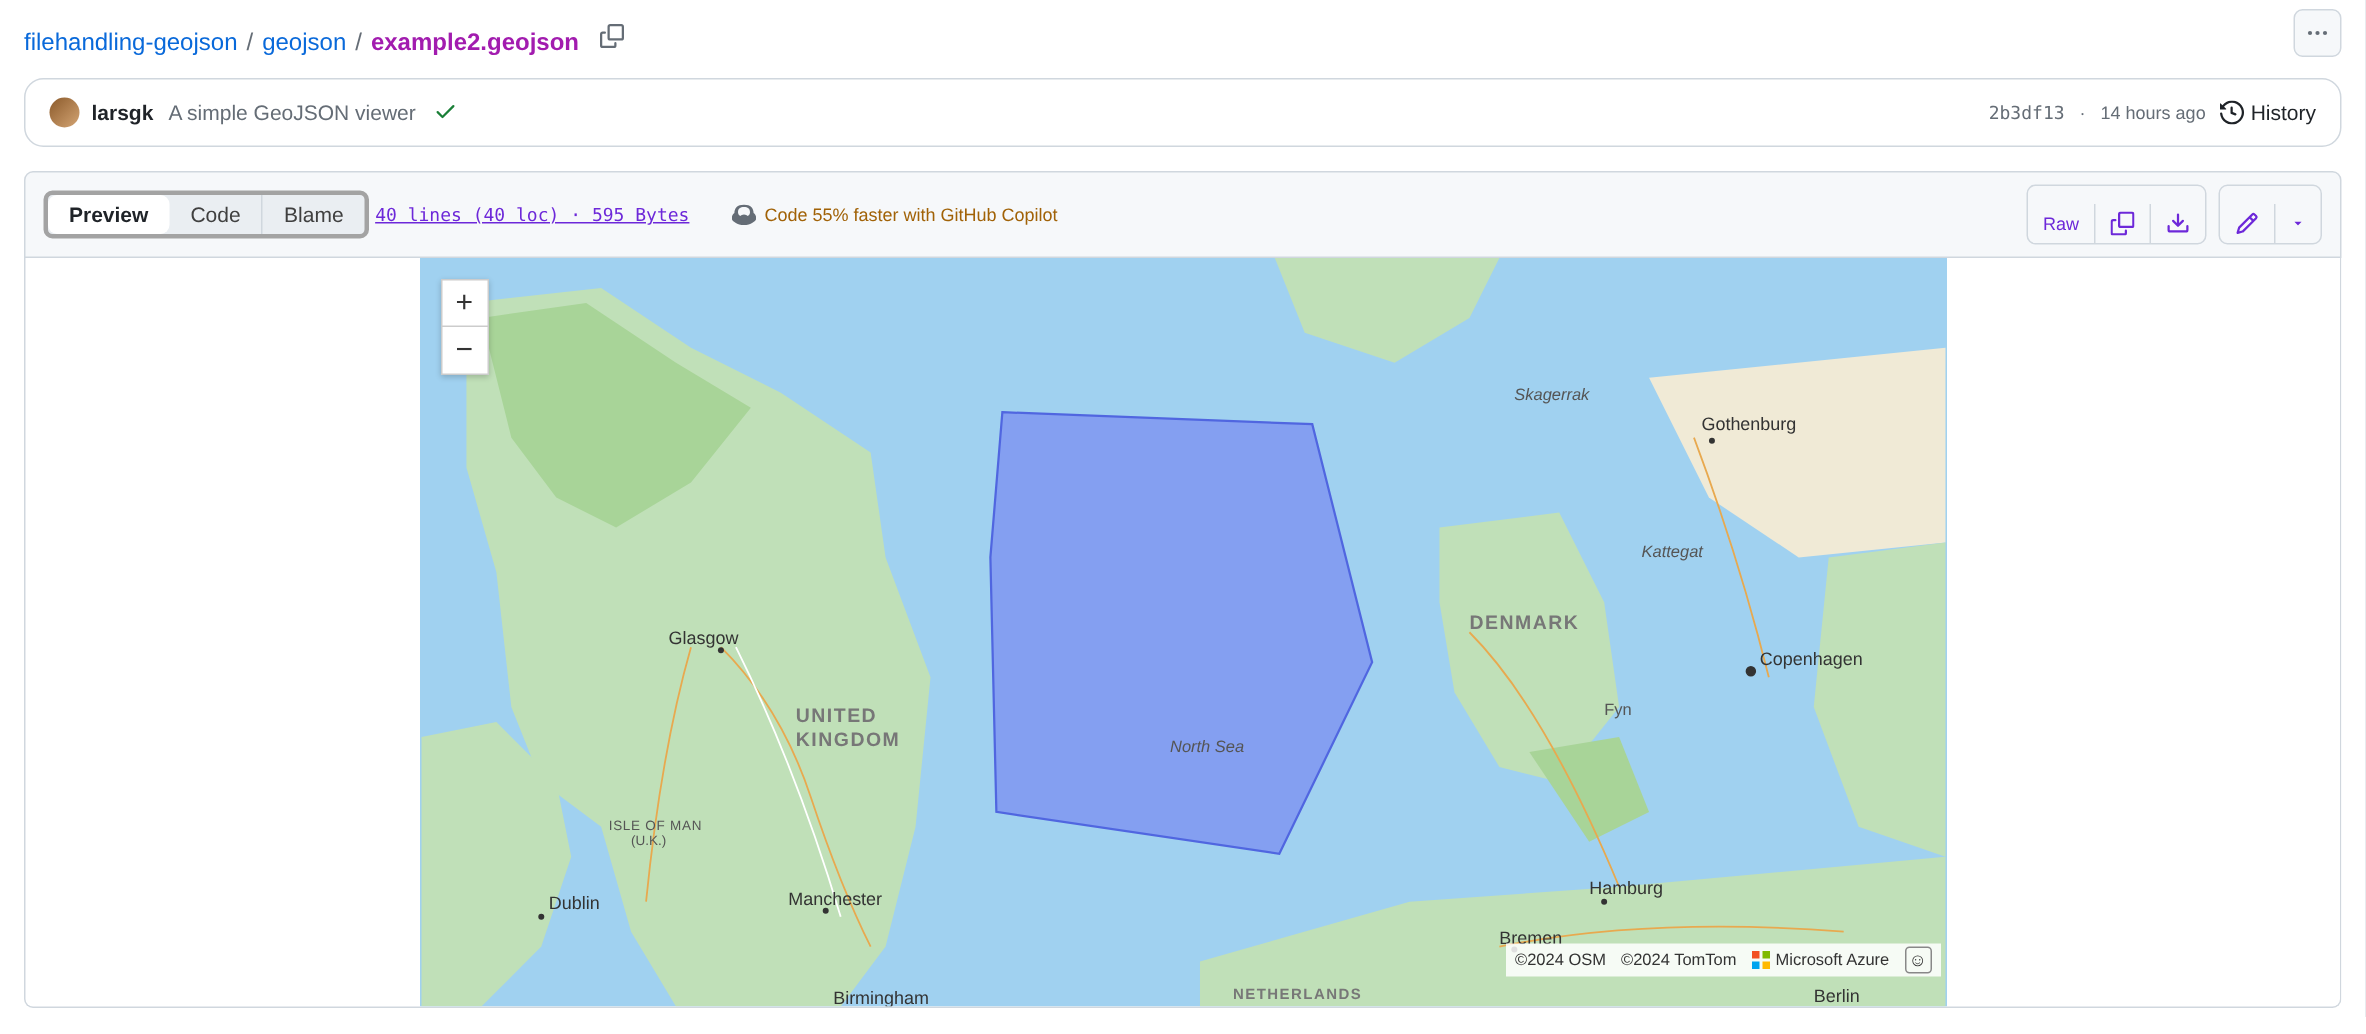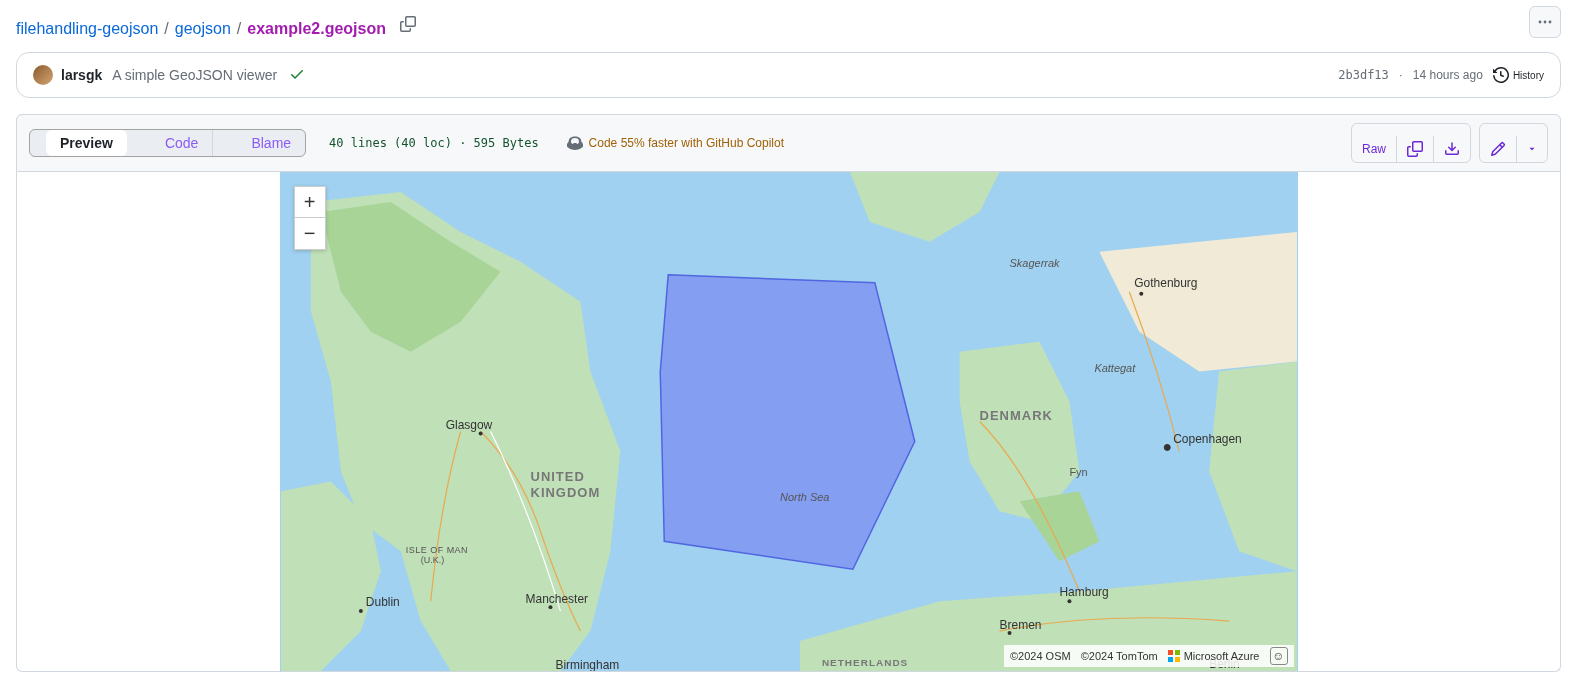--- a/index.html
+++ b/index.html
@@ -47,51 +47,49 @@
 .avatar {
   width: 20px; height: 20px; border-radius: 50%;
   background: linear-gradient(135deg,#8b5a2b,#d4a574);
   margin-right: 8px;
 }
 .author { font-weight: 600; margin-right: 10px; }
 .commit-msg { color: #656d76; }
 .check-icon { color: #1a7f37; margin-left: 12px; }
 .commit-right { margin-left: auto; display: flex; align-items: center; gap: 10px; color: #656d76; font-size: 12px; }
 .commit-right .mono { font-family: ui-monospace, monospace; }
-.history-link { color: #1f2328; display: flex; align-items: center; gap: 4px; font-weight: 500; cursor: pointer; font-size: 10px;}
+.history-link { color: #1f2328; display: flex; align-items: center; gap: 4px; font-weight: 500; cursor: pointer; font-size: 14px;}
 .toolbar {
   border: 1px solid #d0d7de;
   border-top-left-radius: 6px;
   border-top-right-radius: 6px;
   margin-top: 16px;
   background: #f6f8fa;
   padding: 8px 12px;
   display: flex;
   align-items: center;
 }
 .seg-group {
   display: inline-flex;
-  border: 1px solid #a3a3a3;
+  border: 3px solid #a3a3a3;
   border-radius: 6px;
   overflow: hidden;
   background: #eaeef2;
-  padding-left: 16px;
 }
 .seg-btn {
   padding: 5px 14px;
   font-size: 14px;
   cursor: pointer;
-  color: #8b5cf6;
+  color: #404040;
   background: transparent;
   border: none;
-  margin-left: 24px;
 }
 .seg-btn.active { background: #ffffff; font-weight: 600; color: #1f2328; border-radius: 6px; margin: 0;}
 .seg-sep { width: 1px; background: #d0d7de; }
-.file-meta { margin-left: 23px; color: #14532d; font-size: 12px; font-family: ui-monospace, monospace; }
+.file-meta { margin-left: 4px; color: #6d28d9; font-size: 12px; font-family: ui-monospace, monospace; text-decoration: underline; }
 .copilot-note { margin-left: 28px; display: flex; align-items: center; gap: 6px; color: #a16207; font-size: 12px; }
 .toolbar-right { margin-left: auto; display: flex; align-items: center; gap: 8px; }
 .tb-group { display: inline-flex; border: 1px solid #d0d7de; border-radius: 6px; background: #f6f8fa; overflow: hidden; }
 .tb-item { padding: 5px 10px; font-size: 12px; cursor: pointer; display: flex; align-items: center; justify-content: center; color: #6d28d9; margin-top: 12px;}
 .tb-item + .tb-item { border-left: 1px solid #d0d7de; }
 .map-area {
   border: 1px solid #d0d7de;
   border-top: none;
   border-bottom-left-radius: 6px;
   border-bottom-right-radius: 6px;
@@ -116,21 +114,21 @@
 .zoom-ctrl button {
   width: 32px; height: 32px;
   background: #fff; border: 1px solid #ccc;
   font-size: 20px; cursor: pointer;
   color: #333;
   display:flex;align-items:center;justify-content:center;
 }
 .zoom-ctrl button + button { border-top: none; }
 .attribution {
   position: absolute;
-  bottom: 4px; right: 4px;
+  bottom: 20px; right: 4px;
   background: rgba(255,255,255,0.85);
   font-size: 11px;
   padding: 2px 6px;
   display: flex; align-items: center; gap: 10px;
   color: #333;
 }
 .attribution .azure { display: inline-flex; align-items: center; gap: 4px; }
 .azure-logo { display:inline-flex; }
 .smiley {
   width: 18px; height: 18px; border: 1px solid #888; border-radius: 3px;

